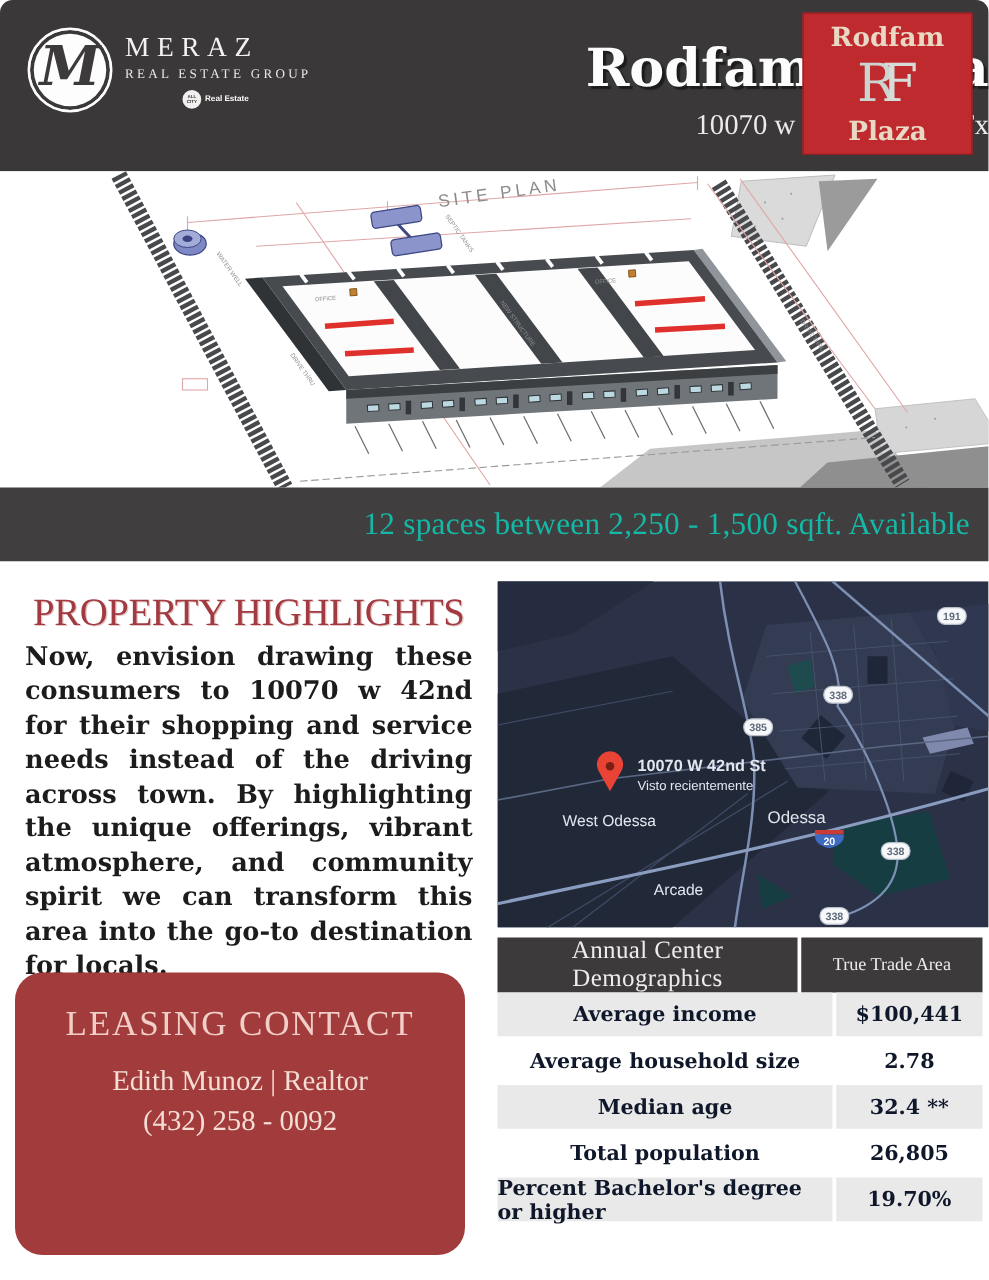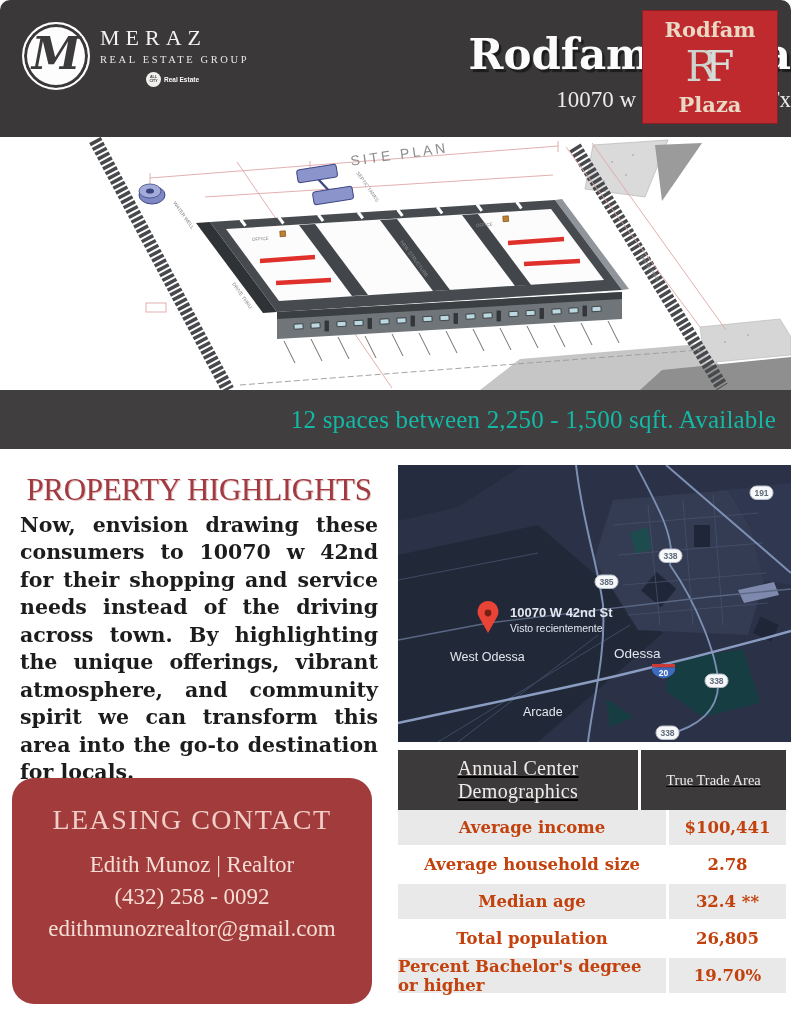--- a/index.html
+++ b/index.html
@@ -50,30 +50,30 @@
            line-height:1.34;color:#1d1c1c;text-align:justify;}
   .contact-card{position:absolute;left:12px;top:778px;width:360px;height:226px;
                 background:#a23c3c;border-radius:22px;text-align:center;color:#f3ddd4;}
   .contact-head{margin-top:26px;font-size:28px;letter-spacing:1.5px;color:#f1cfc8;}
   .contact-line{margin-top:6px;font-size:23px;}
   .contact-line.first{margin-top:16px;}
 
   
   .demo-table{position:absolute;left:398px;top:750px;width:388px;
               font-family:"DejaVu Serif",serif;}
-  .demo-header{display:flex;height:60px;text-decoration:underline;}
+  .demo-header{display:flex;height:44px;}
   .demo-header .cell{background:#3d3a3b;color:#efeceb;display:flex;align-items:center;
                      justify-content:center;text-align:center;}
   .demo-header .c-label{flex:1;font-size:20px;letter-spacing:.3px;margin-right:3px;
                         font-family:"Liberation Serif",serif;}
   .demo-header .c-val{width:105px;font-size:14.5px;line-height:1.15;
                       font-family:"Liberation Serif",serif;padding:0 20px;}
   .demo-row{display:flex;height:35px;border-bottom:2px solid #ffffff;}
   .demo-row .cell{display:flex;align-items:center;justify-content:center;
-                  font-weight:700;font-size:16.5px;color:#c2410c;}
+                  font-weight:700;font-size:16.5px;color:#0f172a;}
   .demo-row .c-label{flex:1;margin-right:3px;}
   .demo-row .c-val{width:117px;}
   .demo-row.odd .cell{background:#e9e9e9;}
   .demo-row.even .cell{background:#ffffff;}
 
   
   .siteplan{position:absolute;left:0;top:137px;width:791px;height:253px;}
   .mapbox{position:absolute;left:398px;top:465px;width:393px;height:277px;}
   svg{display:block;}
   .dim{stroke:#dfa7a6;stroke-width:.9;fill:none;}
@@ -308,21 +308,20 @@
       <path d="M254,199 h23 v3.5 h-23 z" fill="#ca3a36"></path>
       <path d="M254,202.5 h23 q1,8 -11.5,11 q-12.5,-3 -11.5,-11 z" fill="#3d6bc0"></path>
       <text x="265.5" y="211" font-size="8.5" text-anchor="middle" font-weight="bold" font-family="Liberation Sans, sans-serif" fill="#ffffff">20</text>
     </g>
   </svg>
 
   <div class="contact-card">
     <div class="contact-head">LEASING CONTACT</div>
     <div class="contact-line first">Edith Munoz | Realtor</div>
     <div class="contact-line">(432) 258 - 0092</div>
-    <div class="contact-line">edithmunozrealtor@gmail.com</div>
   </div>
 
   <div class="demo-table">
     <div class="demo-header">
       <div class="cell c-label">Annual Center Demographics</div>
       <div class="cell c-val">True Trade Area</div>
     </div>
     <div class="demo-row odd">
       <div class="cell c-label">Average income</div>
       <div class="cell c-val">$100,441</div>

